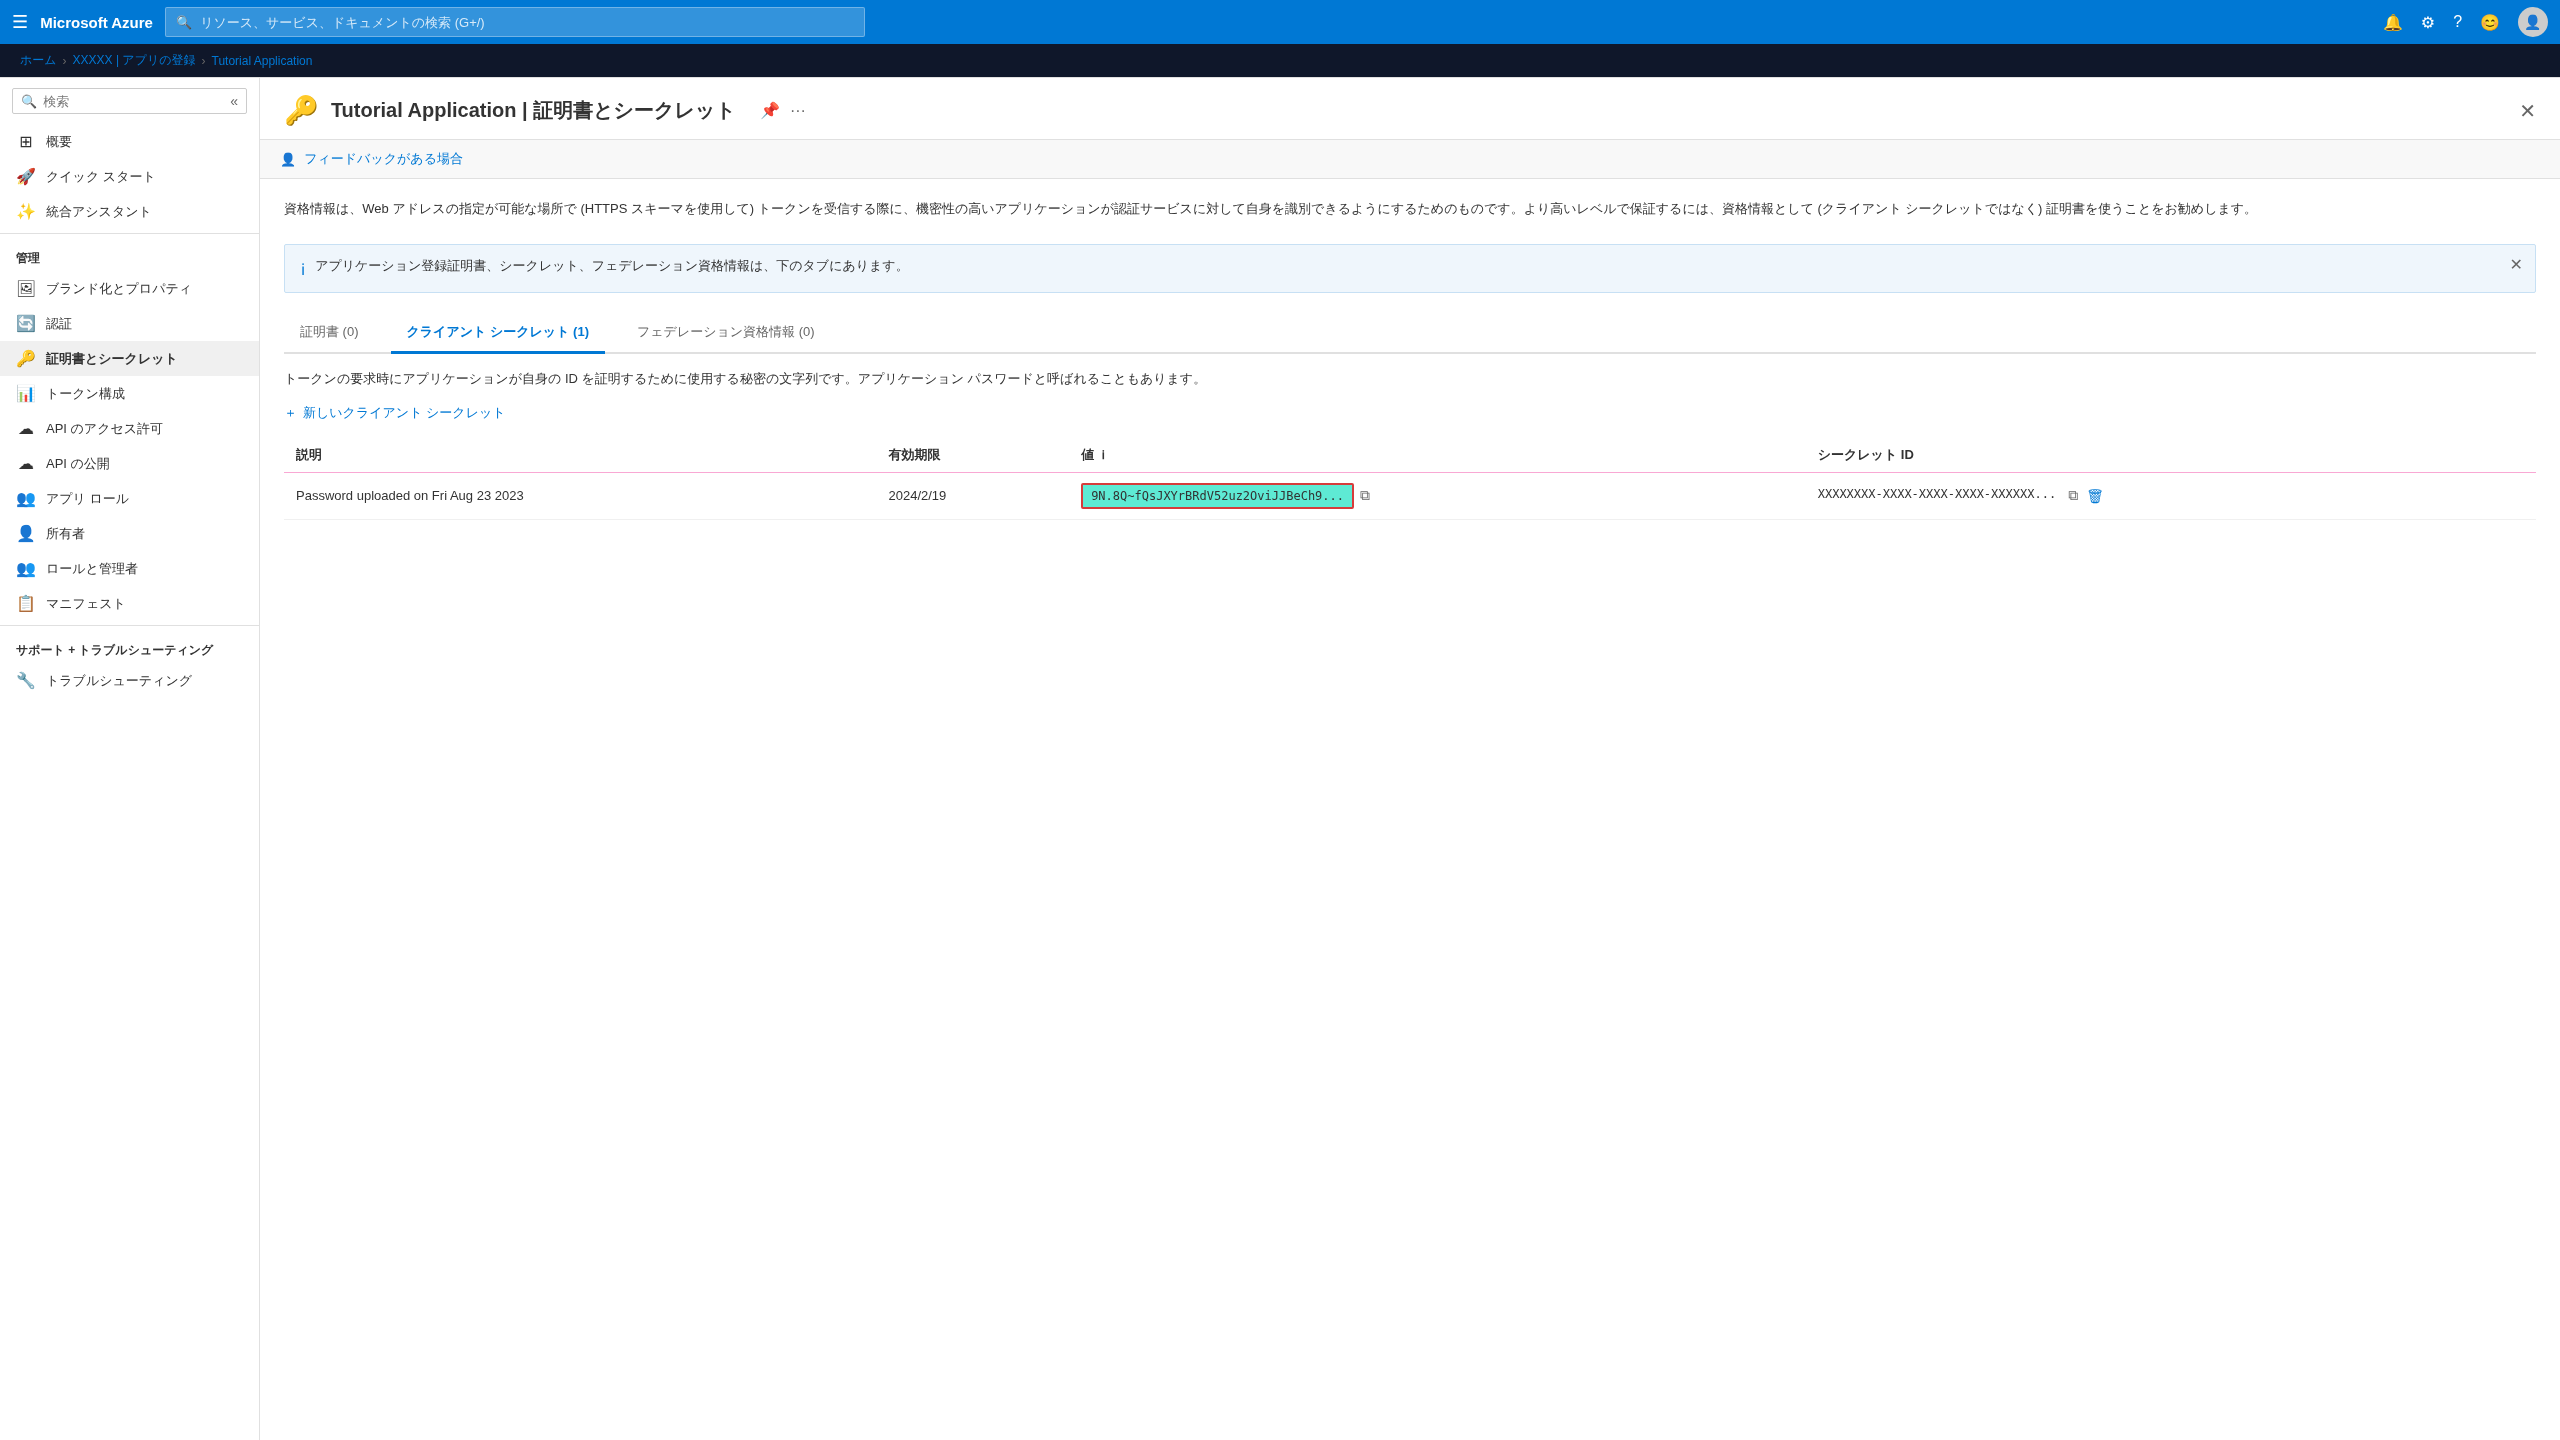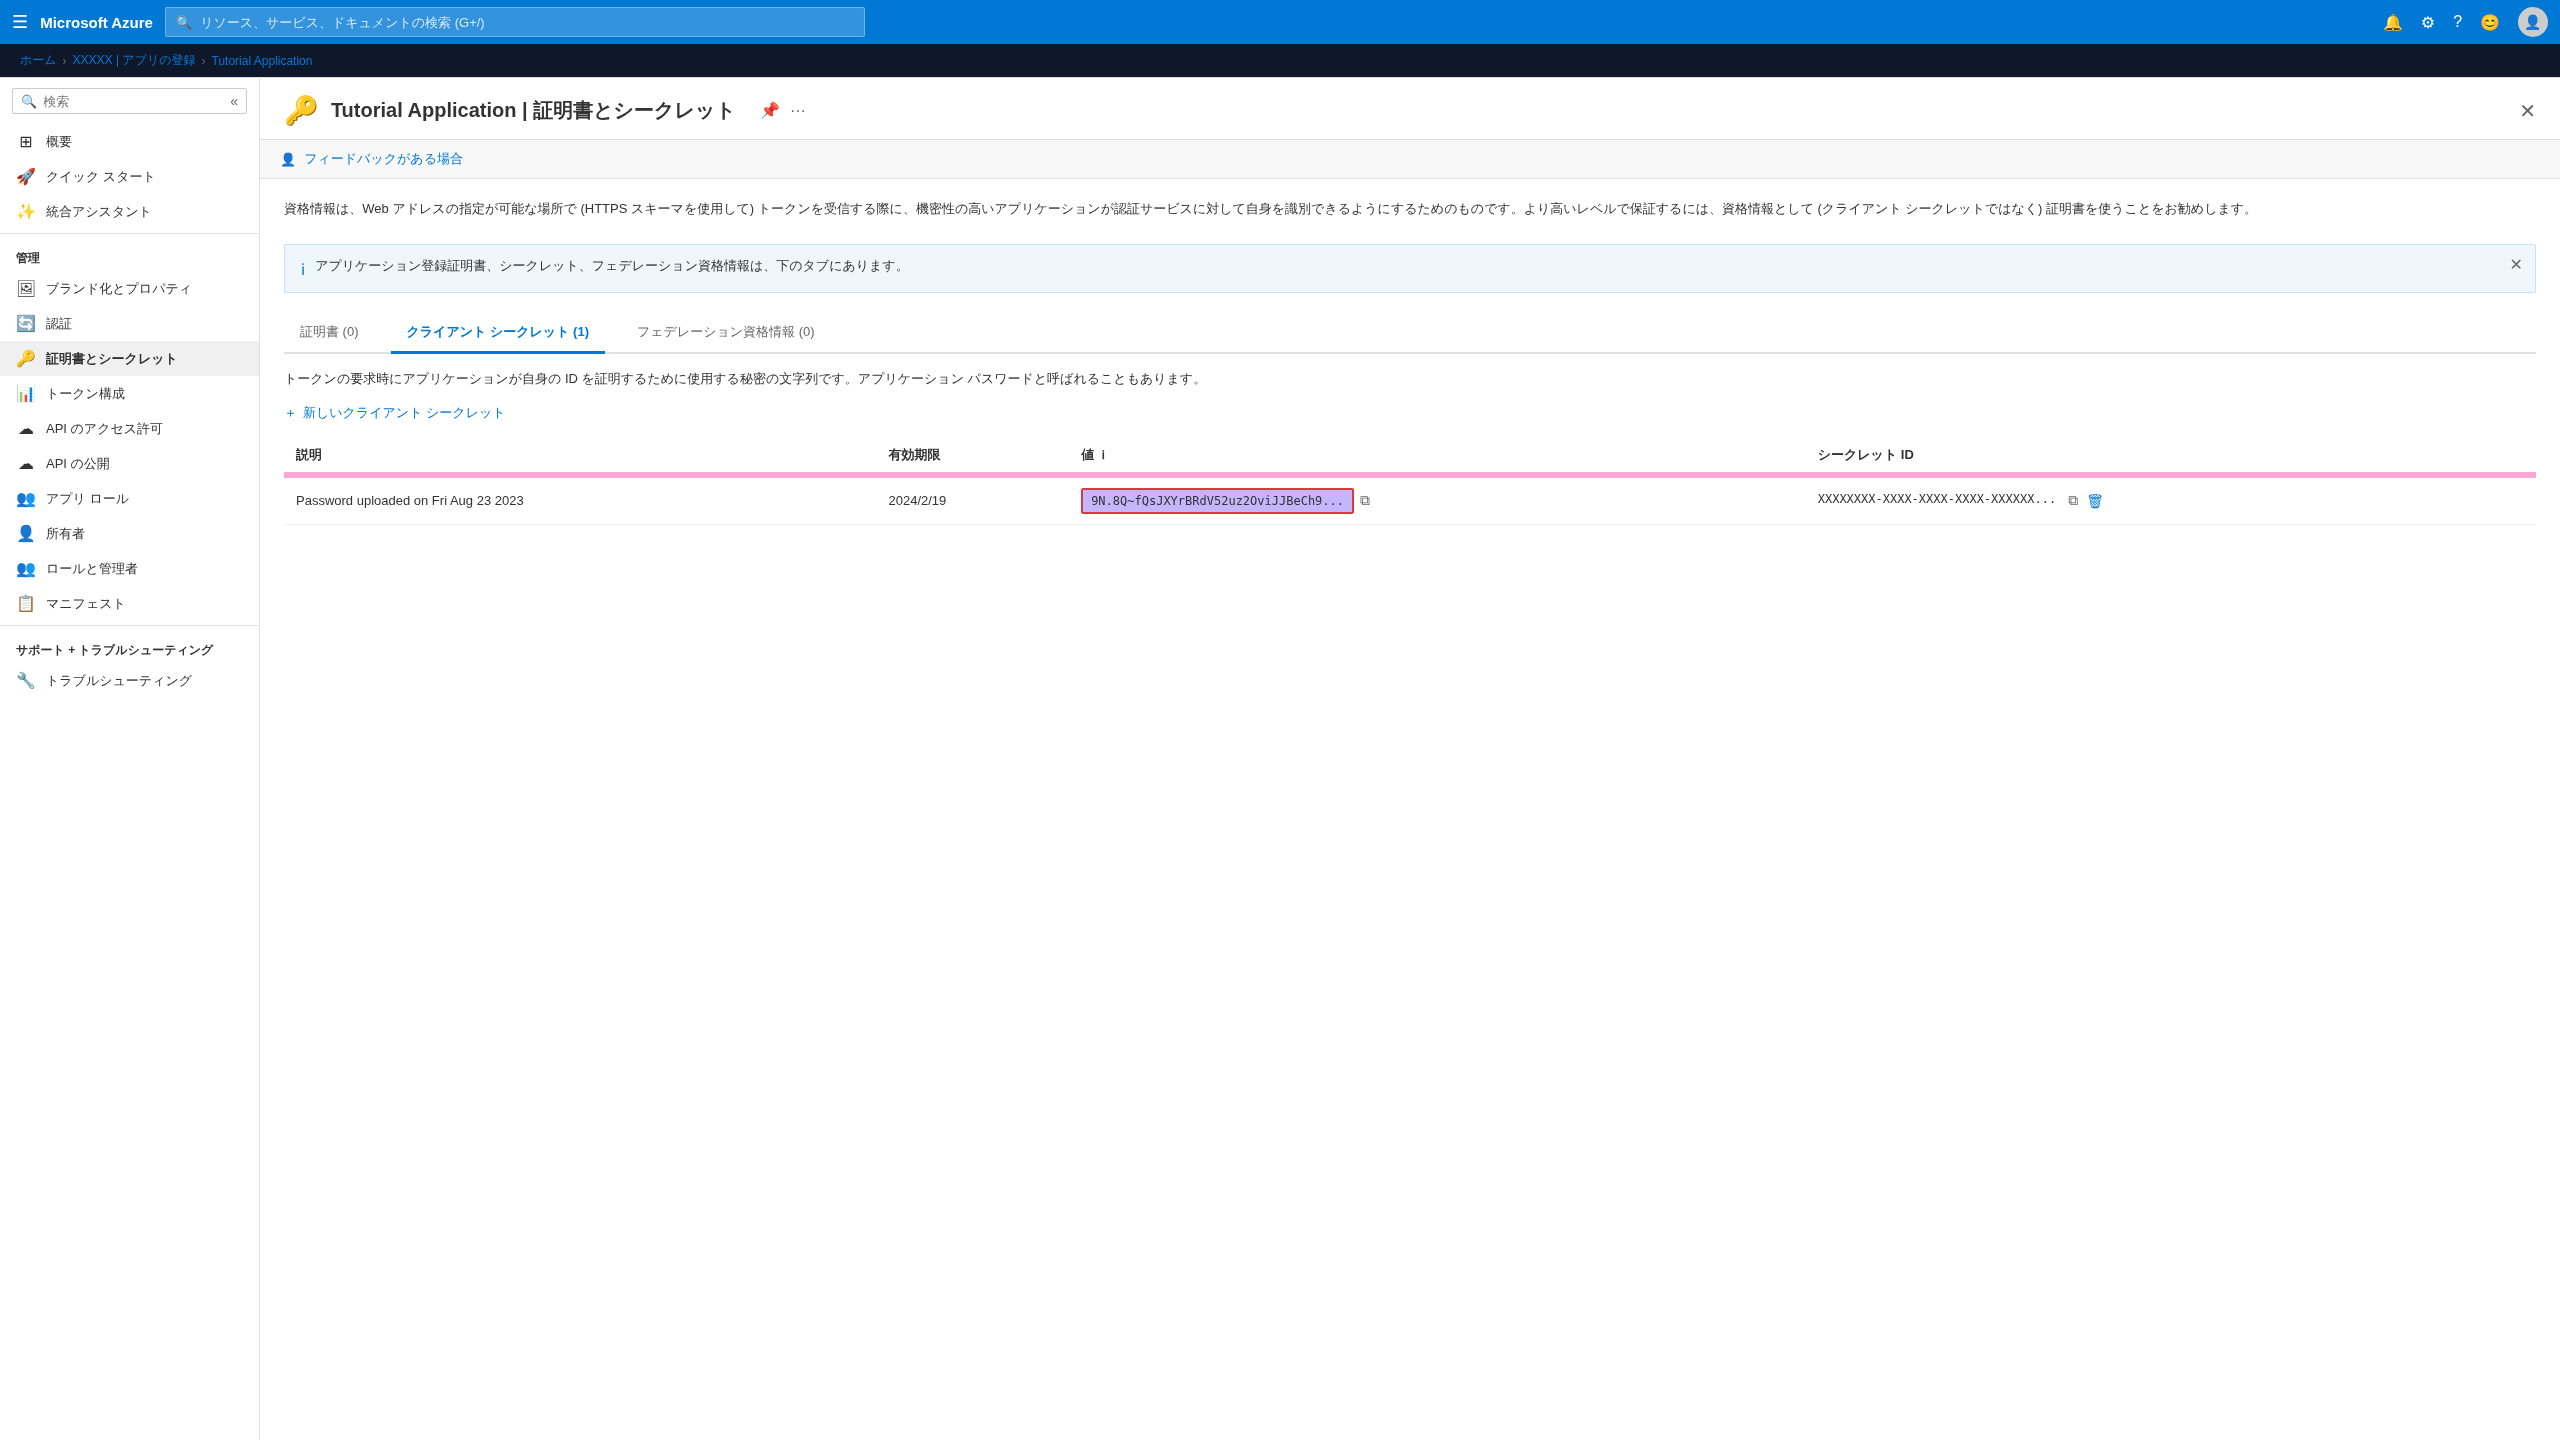--- a/index.html
+++ b/index.html
@@ -104,33 +104,33 @@
     
     .add-btn {
       display: flex; align-items: center; gap: 6px; color: #0078d4; cursor: pointer;
       font-size: 13px; margin-bottom: 16px; font-weight: 500;
     }
 
     
     .secrets-table { width: 100%; border-collapse: collapse; }
     .secrets-table th {
       text-align: left; padding: 8px 12px; font-size: 13px; font-weight: 700;
-      color: #333; border-bottom: 6px solid #f9a8d4;
+      color: #333; border-bottom: 1px solid #f9a8d4;
     }
     .secrets-table td { padding: 10px 12px; font-size: 13px; color: #333; border-bottom: 1px solid #f0f0f0; vertical-align: middle; }
 
     
     .value-cell {
       display: flex; align-items: center; gap: 6px;
     }
     .value-highlight {
       border: 2px solid #d73b3b; padding: 4px 8px; border-radius: 2px;
       font-family: monospace; font-size: 12px; color: #333;
       white-space: nowrap; overflow: hidden; text-overflow: ellipsis;
-      max-width: 300px; background: #c4b5fd;
+      max-width: 300px; background: #5eead4;
     }
     .copy-icon { cursor: pointer; color: #666; font-size: 14px; }
     .action-icons { display: flex; gap: 8px; align-items: center; }
     .trash-icon { cursor: pointer; color: #0078d4; font-size: 14px; }
 
     
     .secret-id { display: flex; align-items: flex-start; gap: 12px; }
     .secret-id-text { font-family: monospace; font-size: 12px; color: #333; }
   </style>
 </head>

